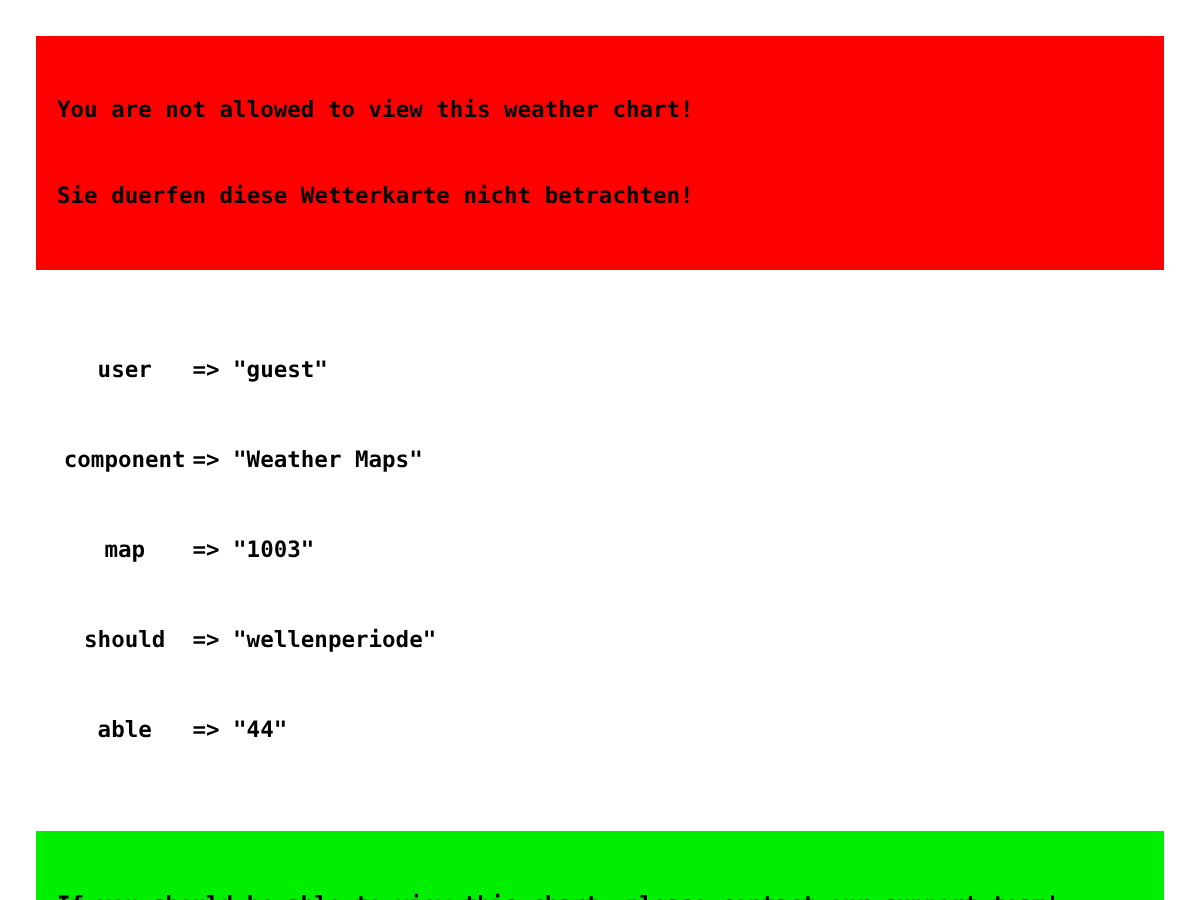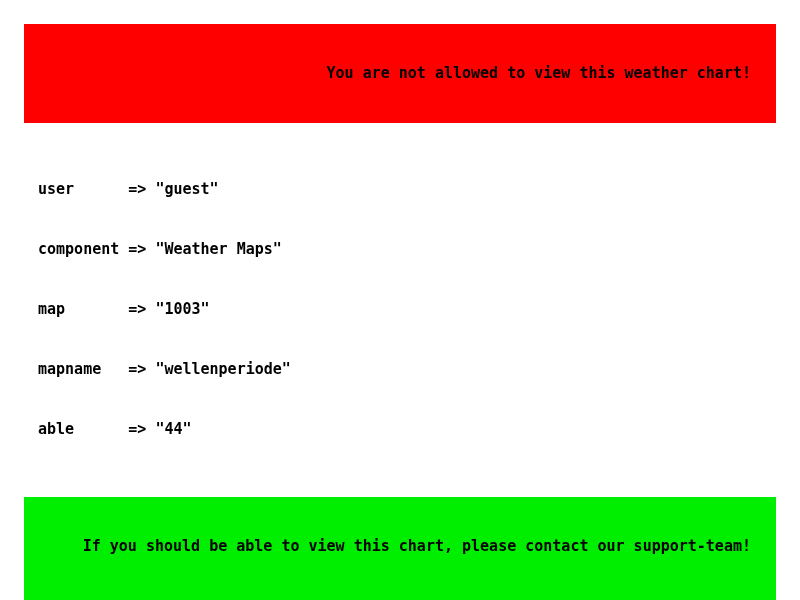--- a/index.html
+++ b/index.html
@@ -17,63 +17,64 @@
     color: #000000;
   }
   .page {
     width: 800px;
     height: 600px;
     position: relative;
   }
   .banner {
     margin-left: 24px;
     margin-right: 24px;
-    padding: 2px 25px;
+    padding: 2px 14px;
     line-height: 19px;
     white-space: pre;
-    text-align: right;
   }
   .banner.red {
     margin-top: 24px;
     background: #ff0000;
   }
   .banner.green {
     margin-top: 18px;
     background: #00ee00;
   }
   .kv-block {
     margin-top: 16px;
     margin-left: 38px;
     line-height: 20px;
     white-space: pre;
   }
   .kv-row { height: 20px; }
   .kv-key {
     display: inline-block;
     width: 10ch;
+    text-align: center;
   }
   .kv-arrow {
     display: inline-block;
     width: 3ch;
   }
 </style>
 </head>
 <body>
 
 <div class="page">
 
   <div class="banner red">
     <div>You are not allowed to view this weather chart!</div>
+    <div>Sie duerfen diese Wetterkarte nicht betrachten!</div>
   </div>
 
   <div class="kv-block">
     <div class="kv-row"><span class="kv-key">user</span><span class="kv-arrow">=&gt;</span><span class="kv-value">"guest"</span></div>
     <div class="kv-row"><span class="kv-key">component</span><span class="kv-arrow">=&gt;</span><span class="kv-value">"Weather Maps"</span></div>
     <div class="kv-row"><span class="kv-key">map</span><span class="kv-arrow">=&gt;</span><span class="kv-value">"1003"</span></div>
-    <div class="kv-row"><span class="kv-key">mapname</span><span class="kv-arrow">=&gt;</span><span class="kv-value">"wellenperiode"</span></div>
+    <div class="kv-row"><span class="kv-key">should</span><span class="kv-arrow">=&gt;</span><span class="kv-value">"wellenperiode"</span></div>
     <div class="kv-row"><span class="kv-key">able</span><span class="kv-arrow">=&gt;</span><span class="kv-value">"44"</span></div>
   </div>
 
   <div class="banner green">
     <div>If you should be able to view this chart, please contact our support-team!</div>
     
   </div>
 
 </div>
 

